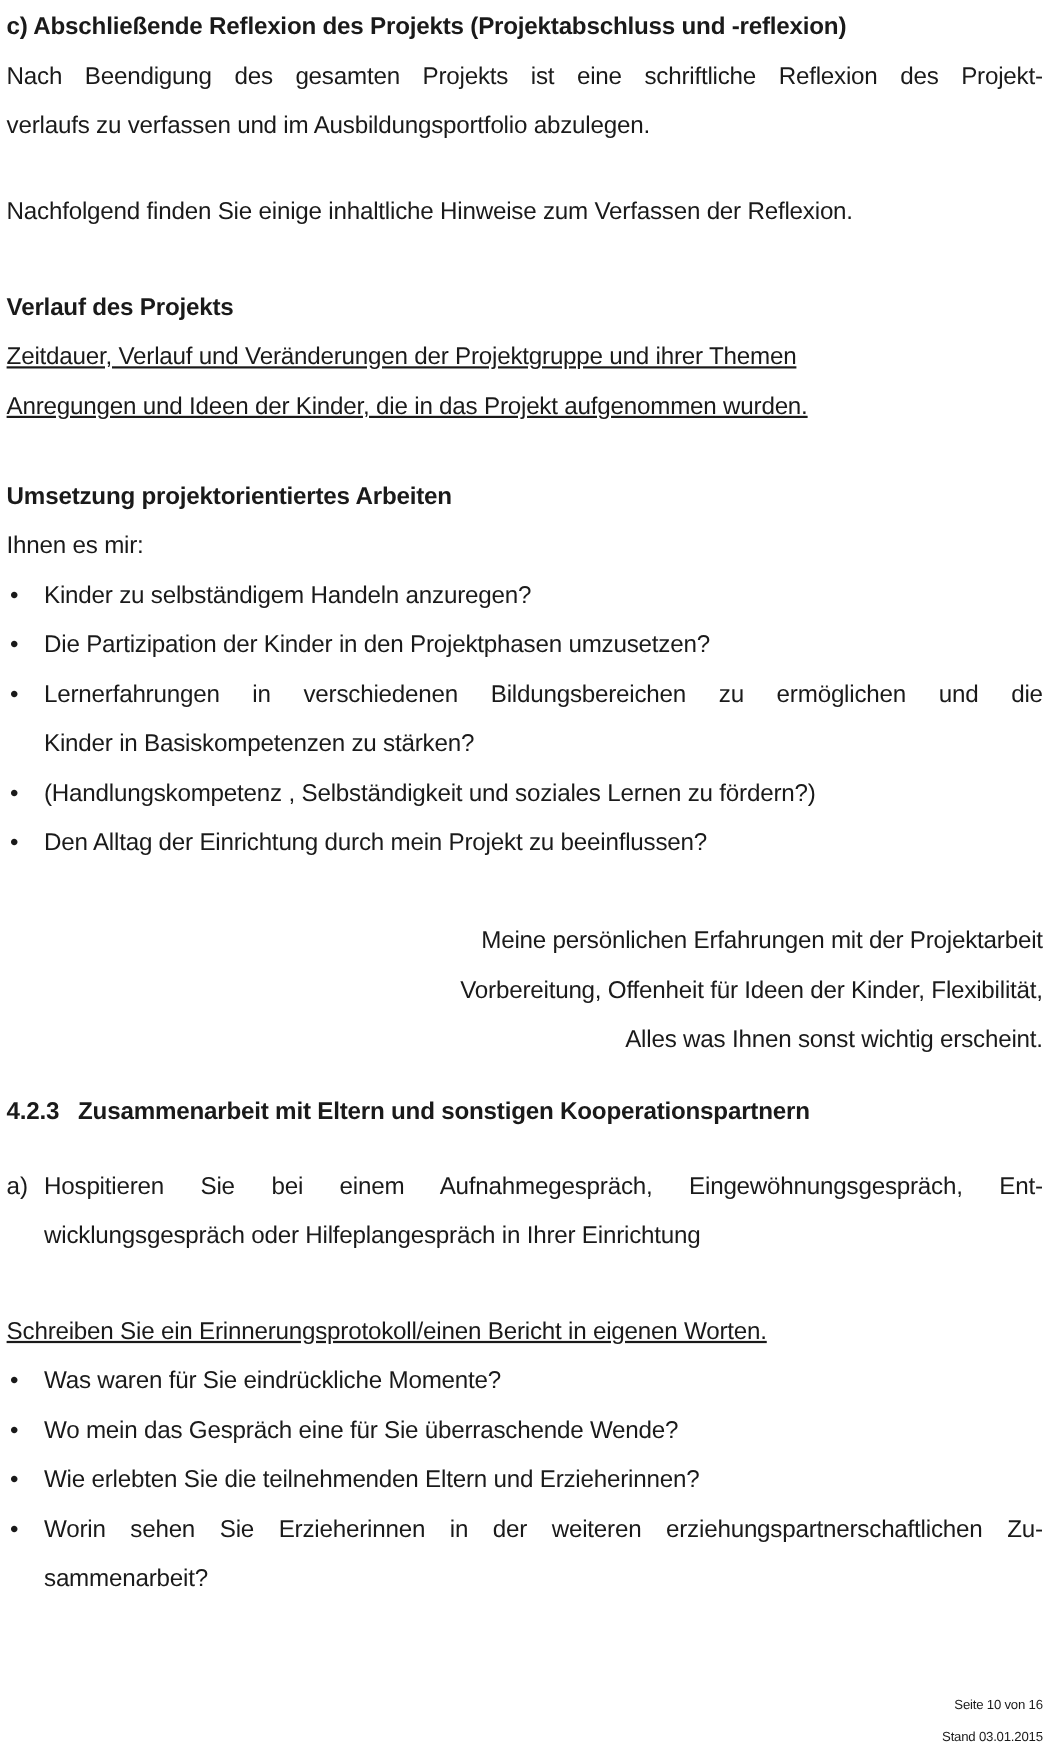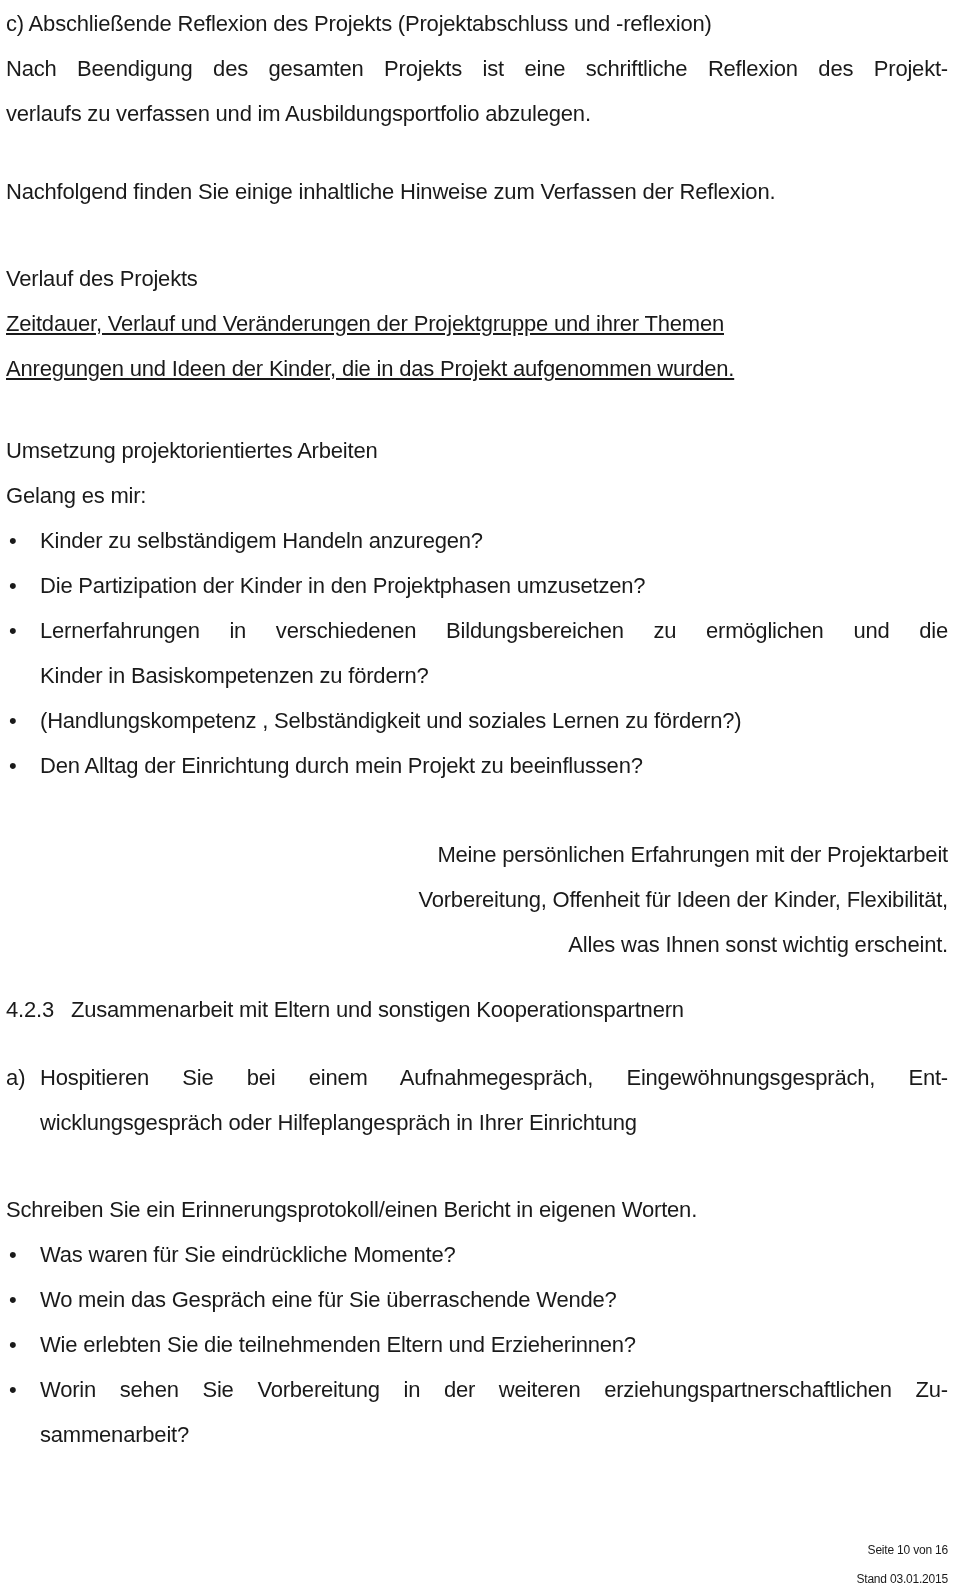--- a/index.html
+++ b/index.html
@@ -20,21 +20,21 @@
   .line {
     font-size: 22px;
     line-height: 45px;
     letter-spacing: -0.2px;
     white-space: normal;
   }
   .stretch {
     text-align: justify;
     text-align-last: justify;
   }
-  .bold { font-weight: 400; }
+  .bold { font-weight: 700; }
   .li {
     position: relative;
     padding-left: 34px;
   }
   .li .marker {
     position: absolute;
     left: 3px; top: 0;
     font-size: 22px;
     line-height: 45px;
   }
@@ -68,35 +68,35 @@
         <div class="line bold">Verlauf des Projekts</div>
       </div>
       <div class="block para" style="margin-top: 0px; text-decoration: underline;">
         <div class="line">Zeitdauer, Verlauf und Veränderungen der Projektgruppe und ihrer Themen</div>
         <div class="line">Anregungen und Ideen der Kinder, die in das Projekt aufgenommen wurden.</div>
       </div>
       <div class="block heading" style="margin-top: 37px;">
         <div class="line bold">Umsetzung projektorientiertes Arbeiten</div>
       </div>
       <div class="block para" style="margin-top: 0px;">
-        <div class="line">Gelang es mir:</div>
+        <div class="line">Ihnen es mir:</div>
       </div>
       <div class="block list" style="margin-top: 0px;">
         <div class="li">
           <span class="marker">•</span>
           <div class="line">Kinder zu selbständigem Handeln anzuregen?</div>
         </div>
         <div class="li">
           <span class="marker">•</span>
           <div class="line">Die Partizipation der Kinder in den Projektphasen umzusetzen?</div>
         </div>
         <div class="li">
           <span class="marker">•</span>
           <div class="line stretch">Lernerfahrungen in verschiedenen Bildungsbereichen zu ermöglichen und die</div>
-          <div class="line">Kinder in Basiskompetenzen zu fördern?</div>
+          <div class="line">Kinder in Basiskompetenzen zu stärken?</div>
         </div>
         <div class="li">
           <span class="marker">•</span>
           <div class="line">(Handlungskompetenz , Selbständigkeit und soziales Lernen zu fördern?)</div>
         </div>
         <div class="li">
           <span class="marker">•</span>
           <div class="line">Den Alltag der Einrichtung durch mein Projekt zu beeinflussen?</div>
         </div>
       </div>
@@ -108,39 +108,39 @@
       <div class="block heading-numbered" style="margin-top: 20px;">
         <div class="line bold"><span class="num">4.2.3</span><span>Zusammenarbeit mit Eltern und sonstigen Kooperationspartnern</span></div>
       </div>
       <div class="block lettered" style="margin-top: 23px;">
         <div class="li lettered">
           <span class="marker">a)</span>
           <div class="line stretch">Hospitieren Sie bei einem Aufnahmegespräch, Eingewöhnungsgespräch, Ent-</div>
           <div class="line">wicklungsgespräch oder Hilfeplangespräch in Ihrer Einrichtung</div>
         </div>
       </div>
-      <div class="block para" style="margin-top: 42px;">
+      <div class="block para" style="margin-top: 42px; text-decoration: underline;">
         <div class="line">Schreiben Sie ein Erinnerungsprotokoll/einen Bericht in eigenen Worten.</div>
       </div>
       <div class="block list" style="margin-top: 0px;">
         <div class="li">
           <span class="marker">•</span>
           <div class="line">Was waren für Sie eindrückliche Momente?</div>
         </div>
         <div class="li">
           <span class="marker">•</span>
           <div class="line">Wo mein das Gespräch eine für Sie überraschende Wende?</div>
         </div>
         <div class="li">
           <span class="marker">•</span>
           <div class="line">Wie erlebten Sie die teilnehmenden Eltern und Erzieherinnen?</div>
         </div>
         <div class="li">
           <span class="marker">•</span>
-          <div class="line stretch">Worin sehen Sie Vorbereitung in der weiteren erziehungspartnerschaftlichen Zu-</div>
+          <div class="line stretch">Worin sehen Sie Erzieherinnen in der weiteren erziehungspartnerschaftlichen Zu-</div>
           <div class="line">sammenarbeit?</div>
         </div>
       </div>
     </div>
   <div class="footer">
     <div>Seite 10 von 16</div>
     <div>Stand 03.01.2015</div>
   </div>
 </div>
 

